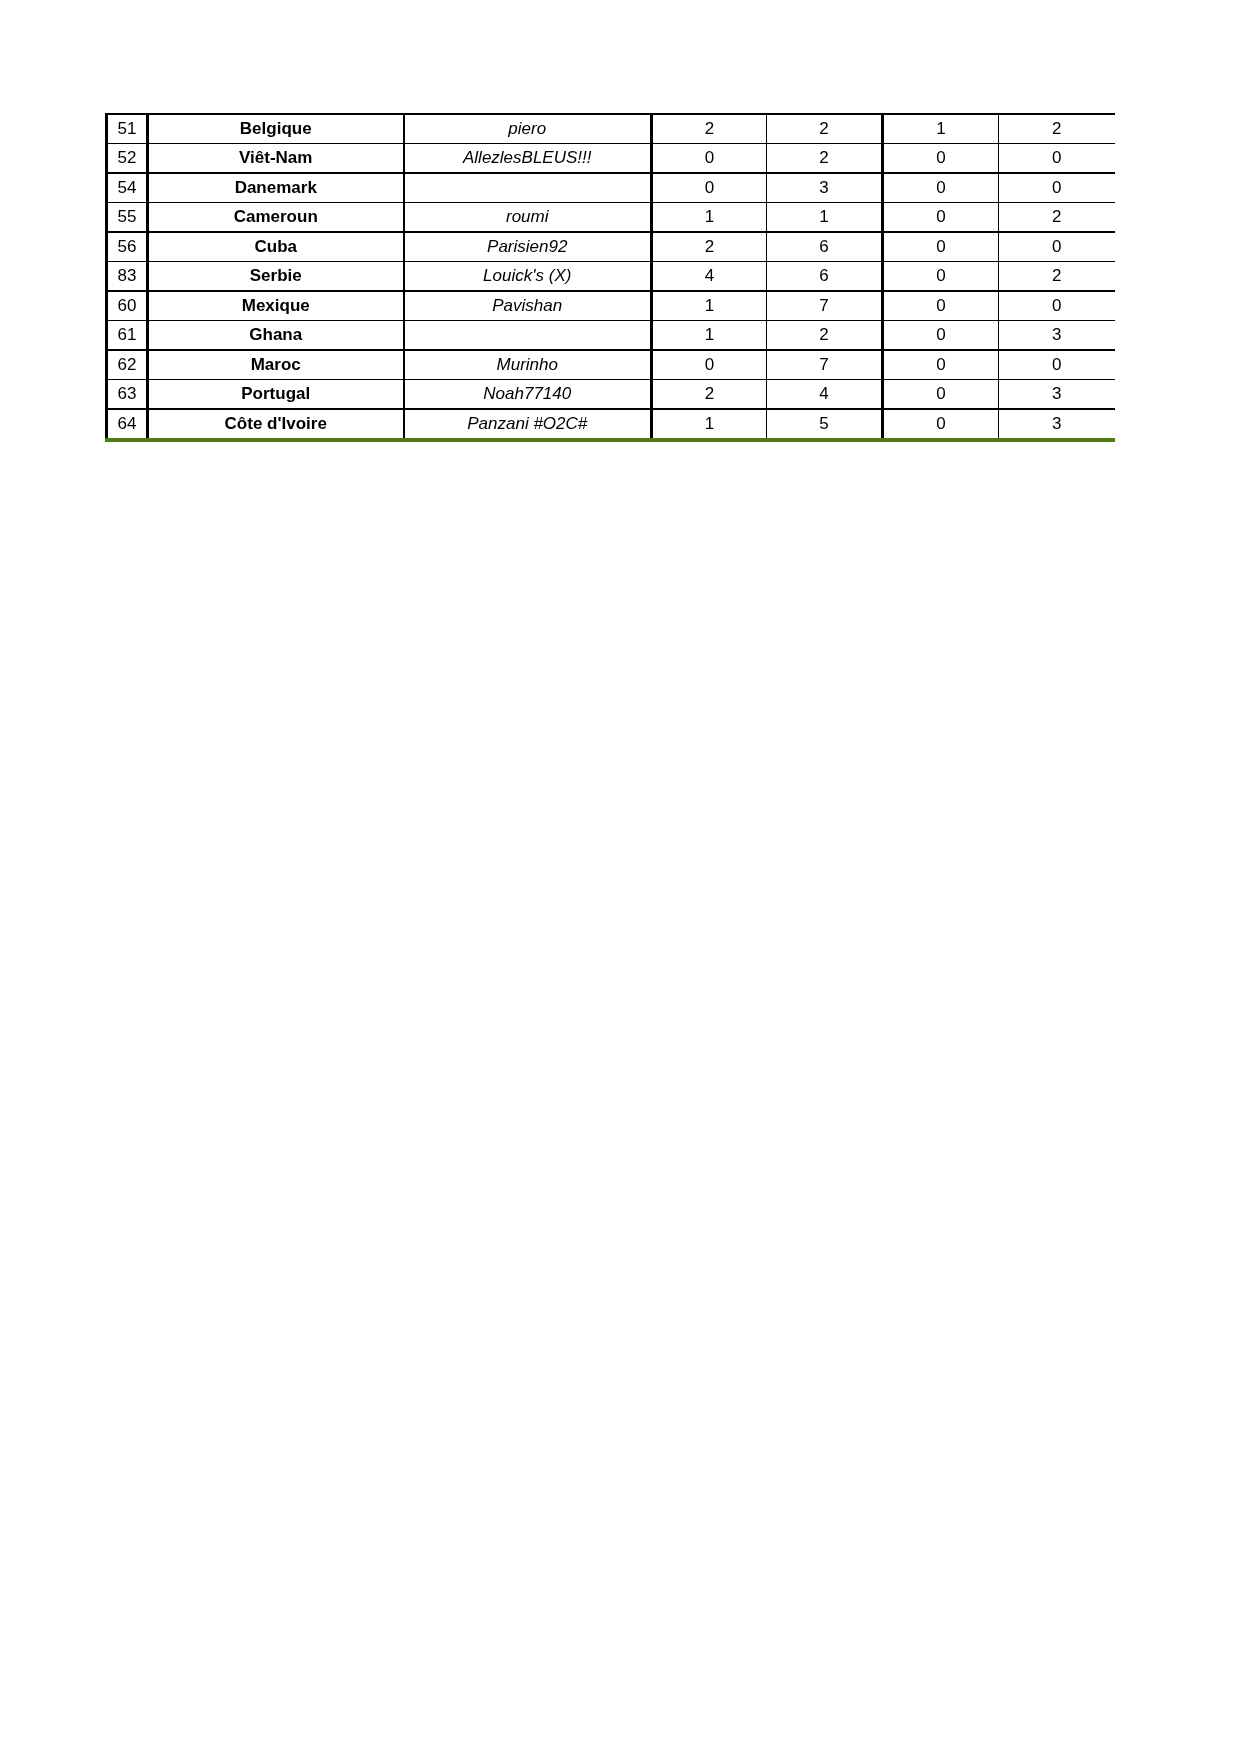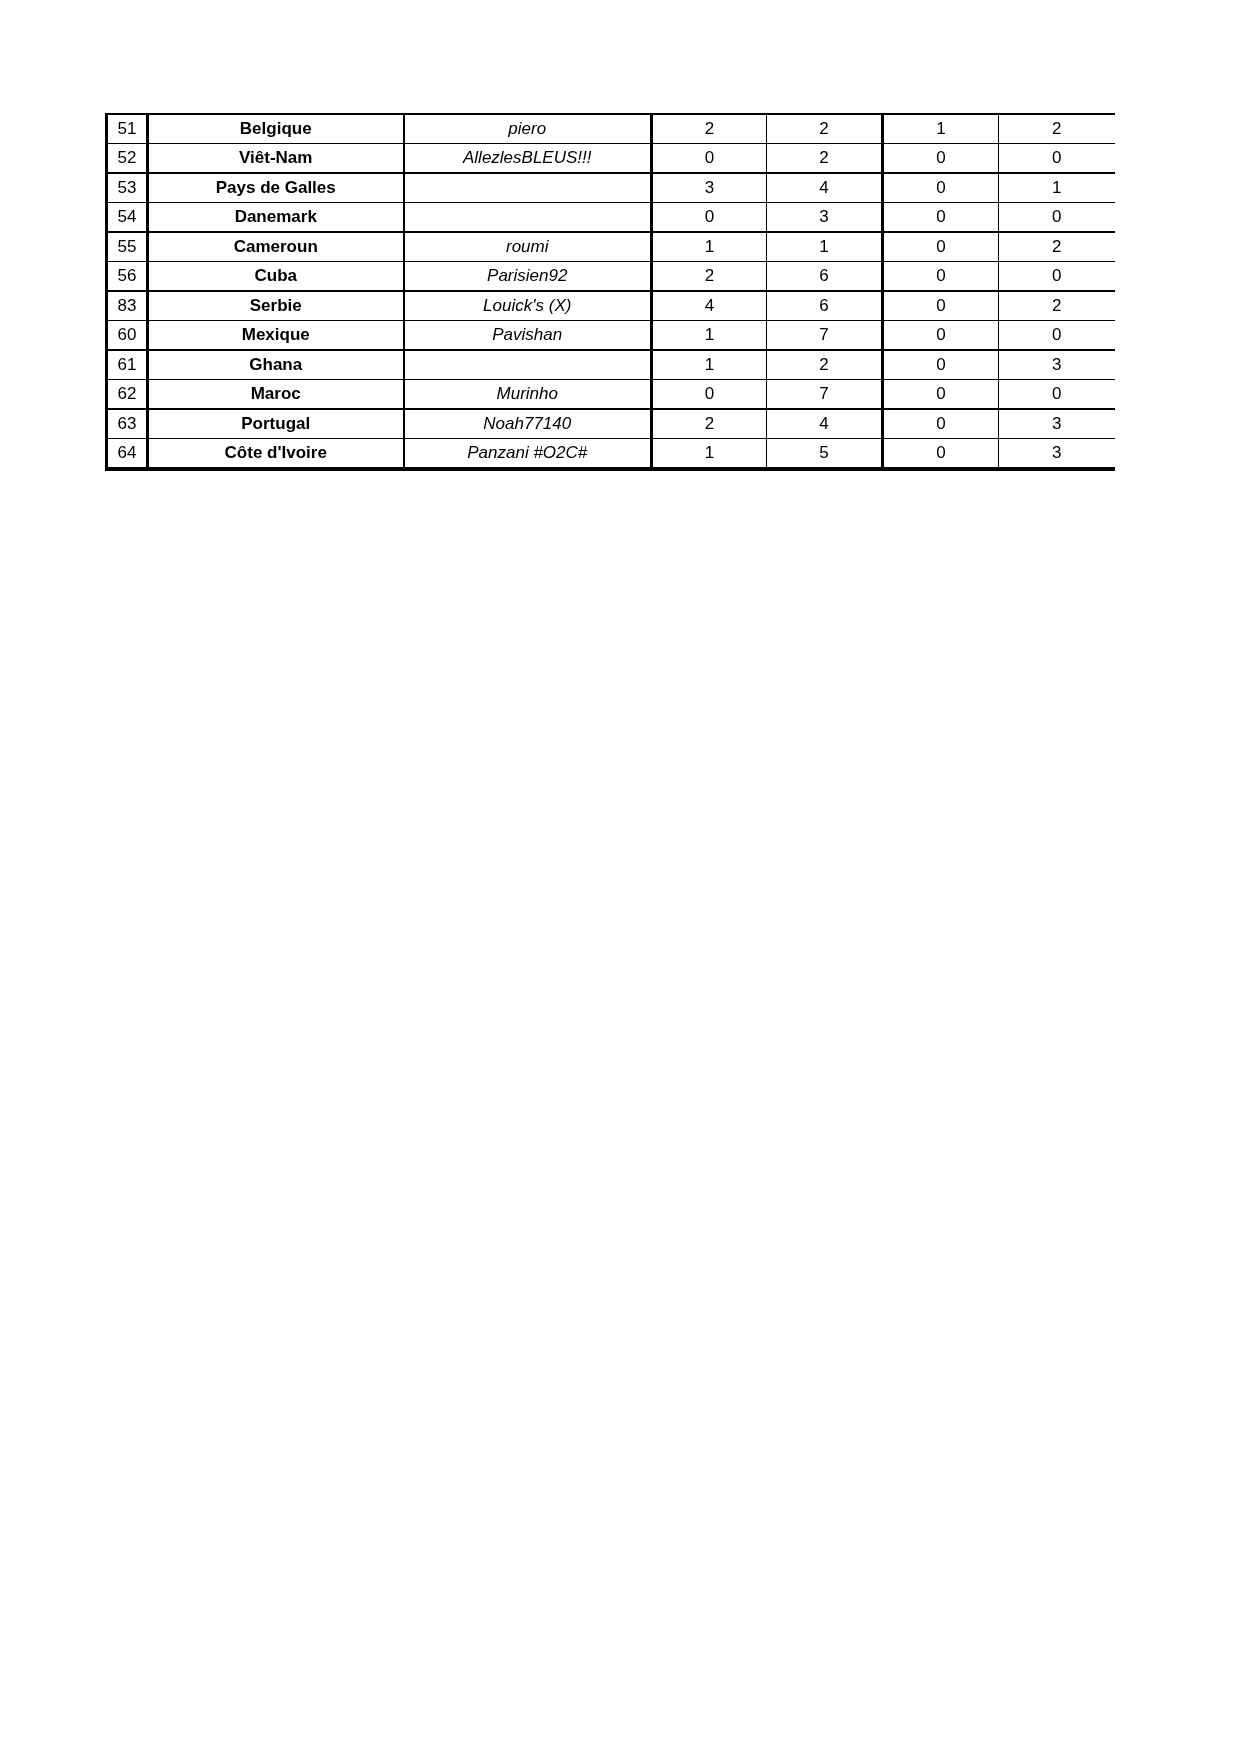--- a/index.html
+++ b/index.html
@@ -26,21 +26,21 @@
     text-align: center;
     vertical-align: middle;
     font-size: 17px;
     line-height: 28px;
     white-space: nowrap;
     overflow: hidden;
     border-top: 1.5px solid #000;
   }
   
   tbody tr:nth-child(odd) td { border-top: 2.5px solid #000; }
-  tbody tr:last-child td { border-bottom: 4px solid #000000; }
+  tbody tr:last-child td { border-bottom: 4px solid #4d7c0f; }
 
   
   td.c-num     { border-left: 3px solid #000; border-right: 3px solid #000; }
   td.c-country { border-right: 2px solid #000; font-weight: bold; }
   td.c-user    { border-right: 3px solid #000; font-style: italic; }
   td.c-v0      { border-right: 1.5px solid #000; }
   td.c-v1      { border-right: 3px solid #000; }
   td.c-v2      { border-right: 1.5px solid #000; }
   td.c-v3      { border-right: none; }
 </style>
@@ -69,29 +69,20 @@
           <td class="c-v3">2</td>
         </tr>
         <tr>
           <td class="c-num">52</td>
           <td class="c-country">Viêt-Nam</td>
           <td class="c-user">AllezlesBLEUS!!!</td>
           <td class="c-v0">0</td>
           <td class="c-v1">2</td>
           <td class="c-v2">0</td>
           <td class="c-v3">0</td>
-        </tr>
-        <tr>
-          <td class="c-num">53</td>
-          <td class="c-country">Pays de Galles</td>
-          <td class="c-user"></td>
-          <td class="c-v0">3</td>
-          <td class="c-v1">4</td>
-          <td class="c-v2">0</td>
-          <td class="c-v3">1</td>
         </tr>
         <tr>
           <td class="c-num">54</td>
           <td class="c-country">Danemark</td>
           <td class="c-user"></td>
           <td class="c-v0">0</td>
           <td class="c-v1">3</td>
           <td class="c-v2">0</td>
           <td class="c-v3">0</td>
         </tr>

